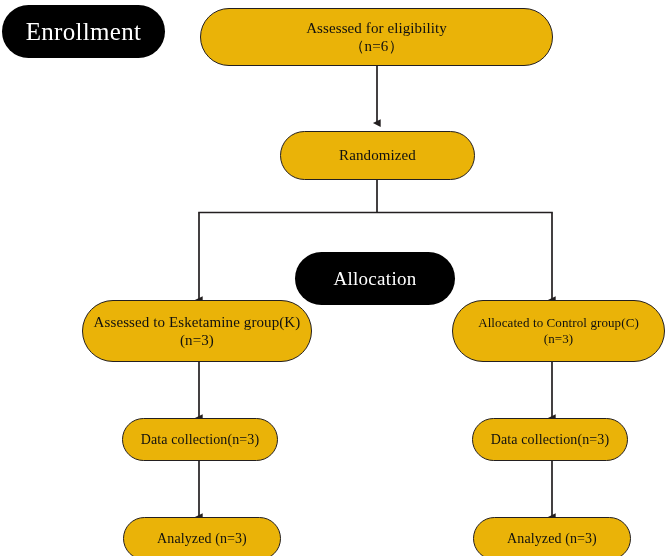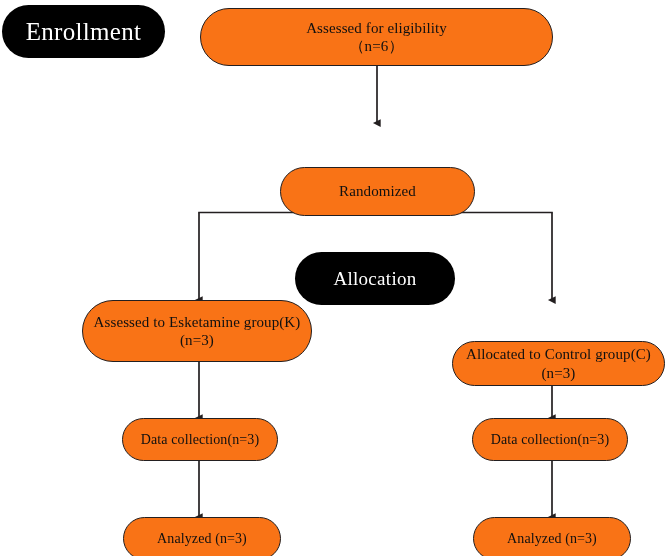--- a/index.html
+++ b/index.html
@@ -20,21 +20,21 @@
     position: absolute;
     left: 0; top: 0;
     width: 669px; height: 556px;
     z-index: 1;
   }
   
   .node {
     position: absolute;
     z-index: 2;
     box-sizing: border-box;
-    background: #f97316;
+    background: #eab308;
     border: 1.2px solid #231f20;
     display: flex;
     align-items: center;
     justify-content: center;
     text-align: center;
     color: #101010;
     line-height: 1.22;
     letter-spacing: 0.1px;
   }
   .node .txt {
@@ -72,32 +72,30 @@
 
   #node-assessed {
     left: 200px; top: 8px; width: 353px; height: 58px;
     border-radius: 29px;
     font-size: 15px;
   }
   #node-randomized {
     left: 280px; top: 131px; width: 195px; height: 49px;
     border-radius: 24.5px;
     font-size: 15px;
-    margin-top: 36px;
   }
   #node-alloc-left {
     left: 82px; top: 300px; width: 230px; height: 62px;
     border-radius: 31px;
     font-size: 15px;
   }
   #node-alloc-right {
-    left: 452px; top: 300px; width: 213px; height: 45px;
+    left: 452px; top: 300px; width: 213px; height: 62px;
     border-radius: 31px;
-    font-size: 15px;
-    margin-top: 41px;
+    font-size: 13px;
   }
   #node-data-left {
     left: 122px; top: 418px; width: 156px; height: 43px;
     border-radius: 21.5px;
     font-size: 14px;
   }
   #node-data-right {
     left: 472px; top: 418px; width: 156px; height: 43px;
     border-radius: 21.5px;
     font-size: 14px;

